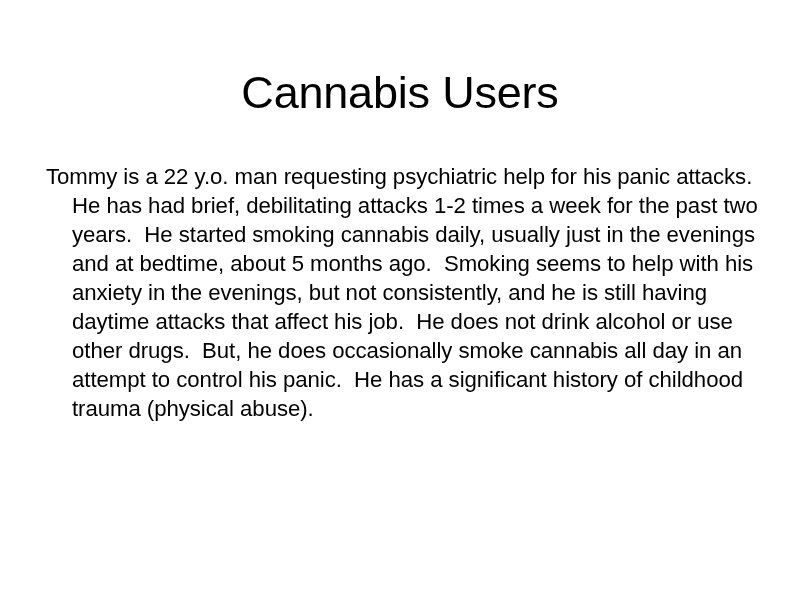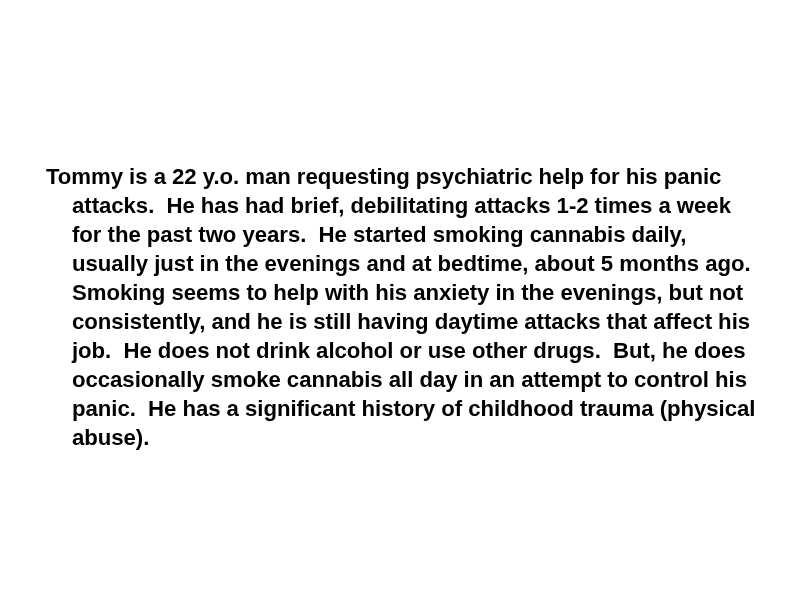--- a/index.html
+++ b/index.html
@@ -44,34 +44,35 @@
   .body-block {
     position: absolute;
     left: 46px;
     top: 140px;
     width: 712px;
   }
 
   .body-paragraph {
     font-size: 22.2px;
     line-height: 29px;
-    font-weight: 700;
+    font-weight: 400;
     color: #000000;
     text-align: left;
     
     padding-left: 26px;
     text-indent: -26px;
     white-space: pre-wrap;
     word-spacing: 0px;
     letter-spacing: -0.05px;
   }
 </style>
 </head>
 <body>
 
 <div class="slide">
 
+  <h1 class="slide-title">Cannabis Users</h1>
 
   <div class="body-block">
     <p class="body-paragraph">Tommy is a 22 y.o. man requesting psychiatric help for his panic attacks.  He has had brief, debilitating attacks 1-2 times a week for the past two years.  He started smoking cannabis daily, usually just in the evenings and at bedtime, about 5 months ago.  Smoking seems to help with his anxiety in the evenings, but not consistently, and he is still having daytime attacks that affect his job.  He does not drink alcohol or use other drugs.  But, he does occasionally smoke cannabis all day in an attempt to control his panic.  He has a significant history of childhood trauma (physical abuse).</p>
   </div>
 
 </div>
 
 </body></html>

